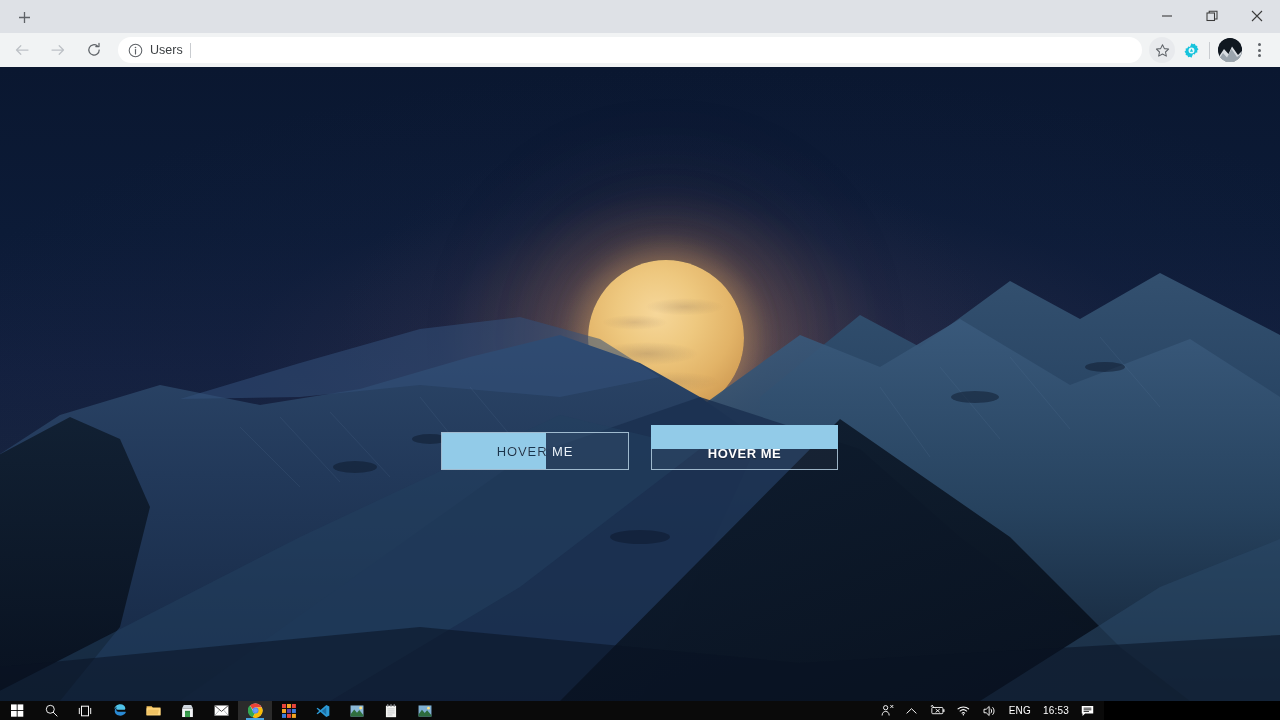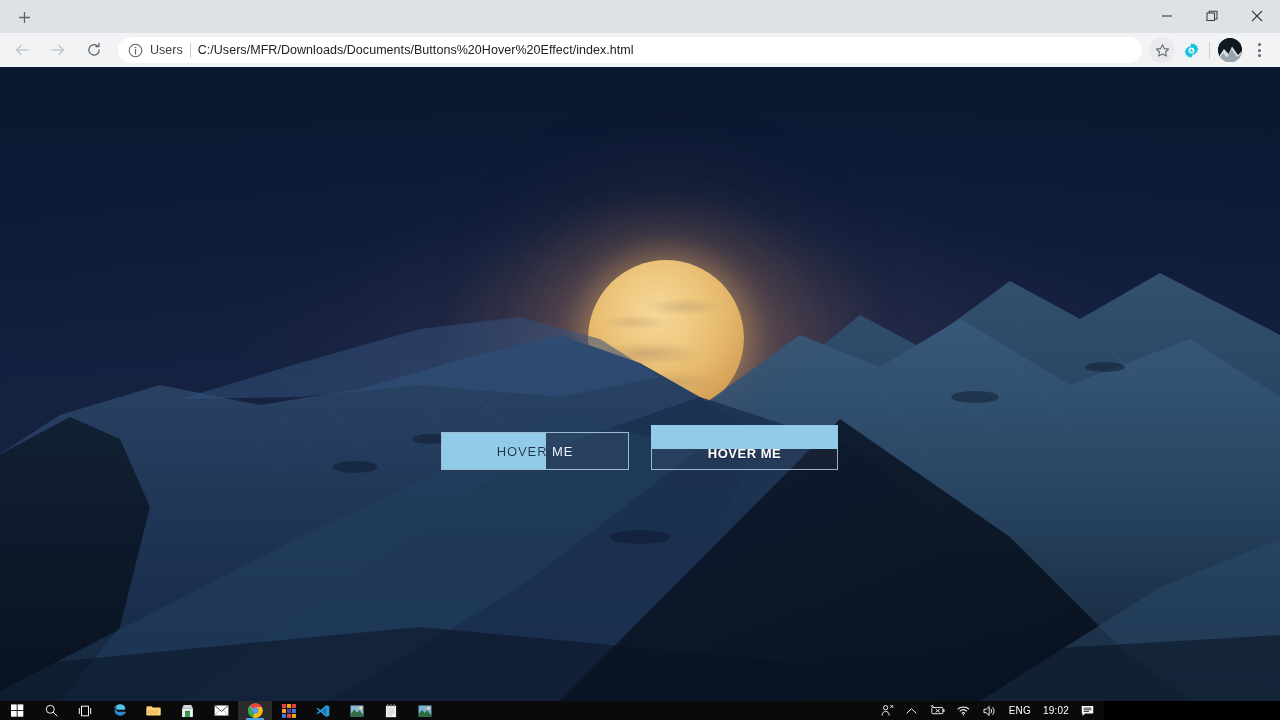--- a/index.html
+++ b/index.html
@@ -434,21 +434,20 @@
       <div class="omnibox">
         <span class="info-icon">
           <svg width="15" height="15" viewBox="0 0 15 15">
             <circle cx="7.5" cy="7.5" r="6.3" fill="none" stroke="#5f6368" stroke-width="1.05"></circle>
             <path d="M7.5 6.6 V11" stroke="#5f6368" stroke-width="1.15" stroke-linecap="round"></path>
             <circle cx="7.5" cy="4.5" r=".8" fill="#5f6368"></circle>
           </svg>
         </span>
         <span class="scheme-label">Users</span>
         <span class="scheme-sep"></span>
-        <span class="url-text" title="C:/Users/MFR/Downloads/Documents/Buttons%20Hover%20Effect/index.html">C:/Users/MFR/Downloads/Documents/Buttons%20Hover%20Effect/index.html</span>
       </div>
 
       <div class="tb-icon star-btn">
         <svg width="15" height="15" viewBox="0 0 16 16">
           <path d="M8 1.8 L10 6 L14.5 6.5 L11.2 9.6 L12.1 14 L8 11.8 L3.9 14 L4.8 9.6 L1.5 6.5 L6 6 Z" fill="none" stroke="#5f6368" stroke-width="1.1" stroke-linejoin="round"></path>
         </svg>
       </div>
 
       <div class="tb-icon">
         <svg width="17" height="17" viewBox="0 0 18 18">
@@ -736,21 +735,21 @@
           <path d="M8.6 4.4 C9.6 5.4 9.6 7.6 8.6 8.6" fill="none" stroke="#fff" stroke-width="1" stroke-linecap="round"></path>
           <path d="M10.5 2.7 C12.4 4.5 12.4 8.5 10.5 10.3" fill="none" stroke="#fff" stroke-width="1" stroke-linecap="round"></path>
         </svg>
       </div>
 
       <div class="tray-item">
         <span class="tray-text">ENG</span>
       </div>
 
       <div class="tray-item">
-        <span class="tray-text">19:02</span>
+        <span class="tray-text">16:53</span>
       </div>
 
       <div class="tray-item">
         <svg width="13" height="12" viewBox="0 0 14 13">
           <path d="M0.8 1 H13.2 V9.2 H4.4 L1.6 11.8 L1.6 9.2 H0.8 Z" fill="#fff"></path>
           <g stroke="#0a0a0a" stroke-width=".9">
             <path d="M2.8 3.4 H11.2"></path>
               <path d="M2.8 5.2 H11.2"></path>
               <path d="M2.8 7 H8.6"></path>
           </g>

